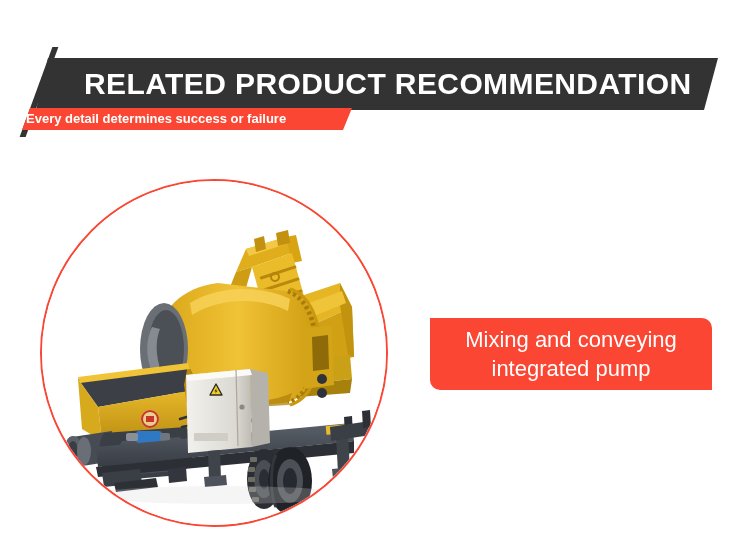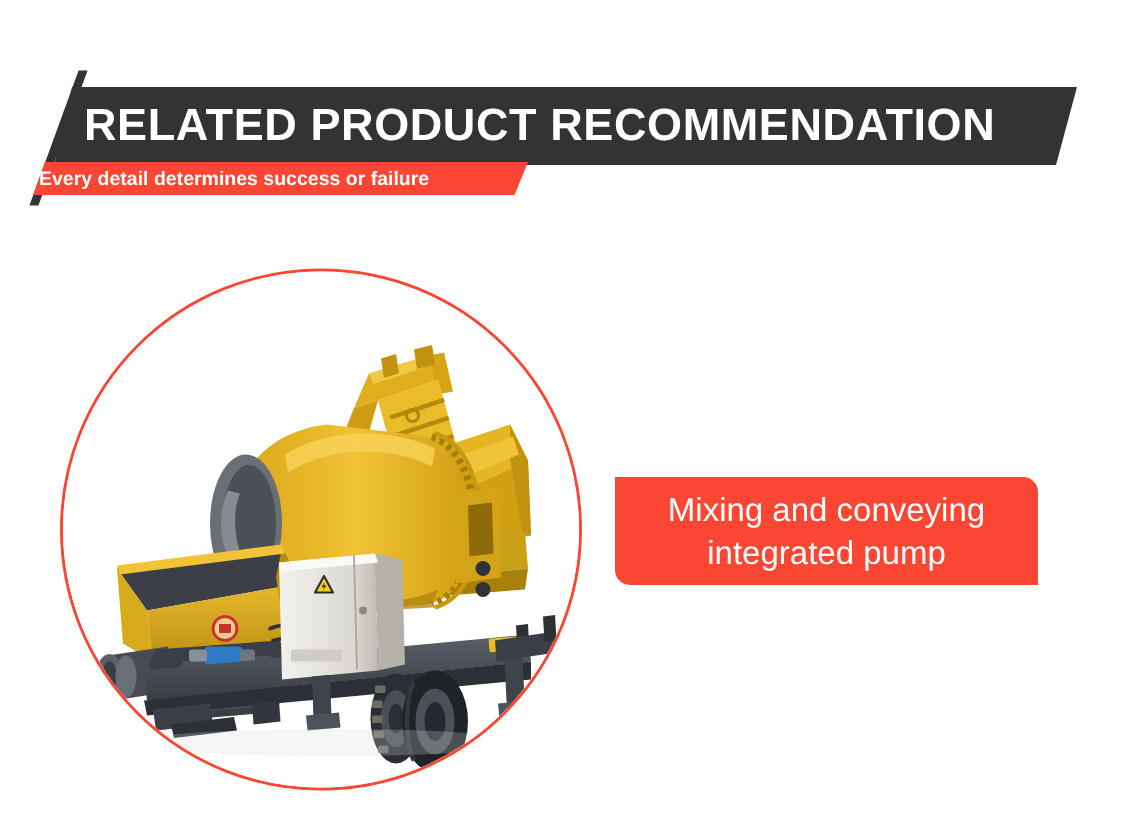--- a/index.html
+++ b/index.html
@@ -39,21 +39,21 @@
     position: absolute;
     left: 36px;
     top: 58px;
     width: 682px;
     height: 52px;
     background: #333333;
     clip-path: polygon(12px 0, 100% 0, calc(100% - 14px) 100%, 0 100%);
   }
   .dark-bar-title {
     position: absolute;
-    left: 56px;
+    left: 84px;
     top: 59px;
     width: 640px;
     height: 50px;
     line-height: 50px;
     color: #ffffff;
     font-size: 30px;
     font-weight: bold;
     letter-spacing: 0.4px;
     white-space: nowrap;
   }
@@ -96,21 +96,21 @@
     left: 40px;
     top: 179px;
     width: 348px;
     height: 348px;
   }
   .product-photo svg { display: block; width: 348px; height: 348px; }
 
   
   .product-label {
     position: absolute;
-    left: 410px;
+    left: 430px;
     top: 318px;
     width: 282px;
     height: 72px;
     background: #fa4632;
     border-radius: 0 10px 0 10px;
     display: flex;
     align-items: center;
     justify-content: center;
   }
   .product-label-text {

